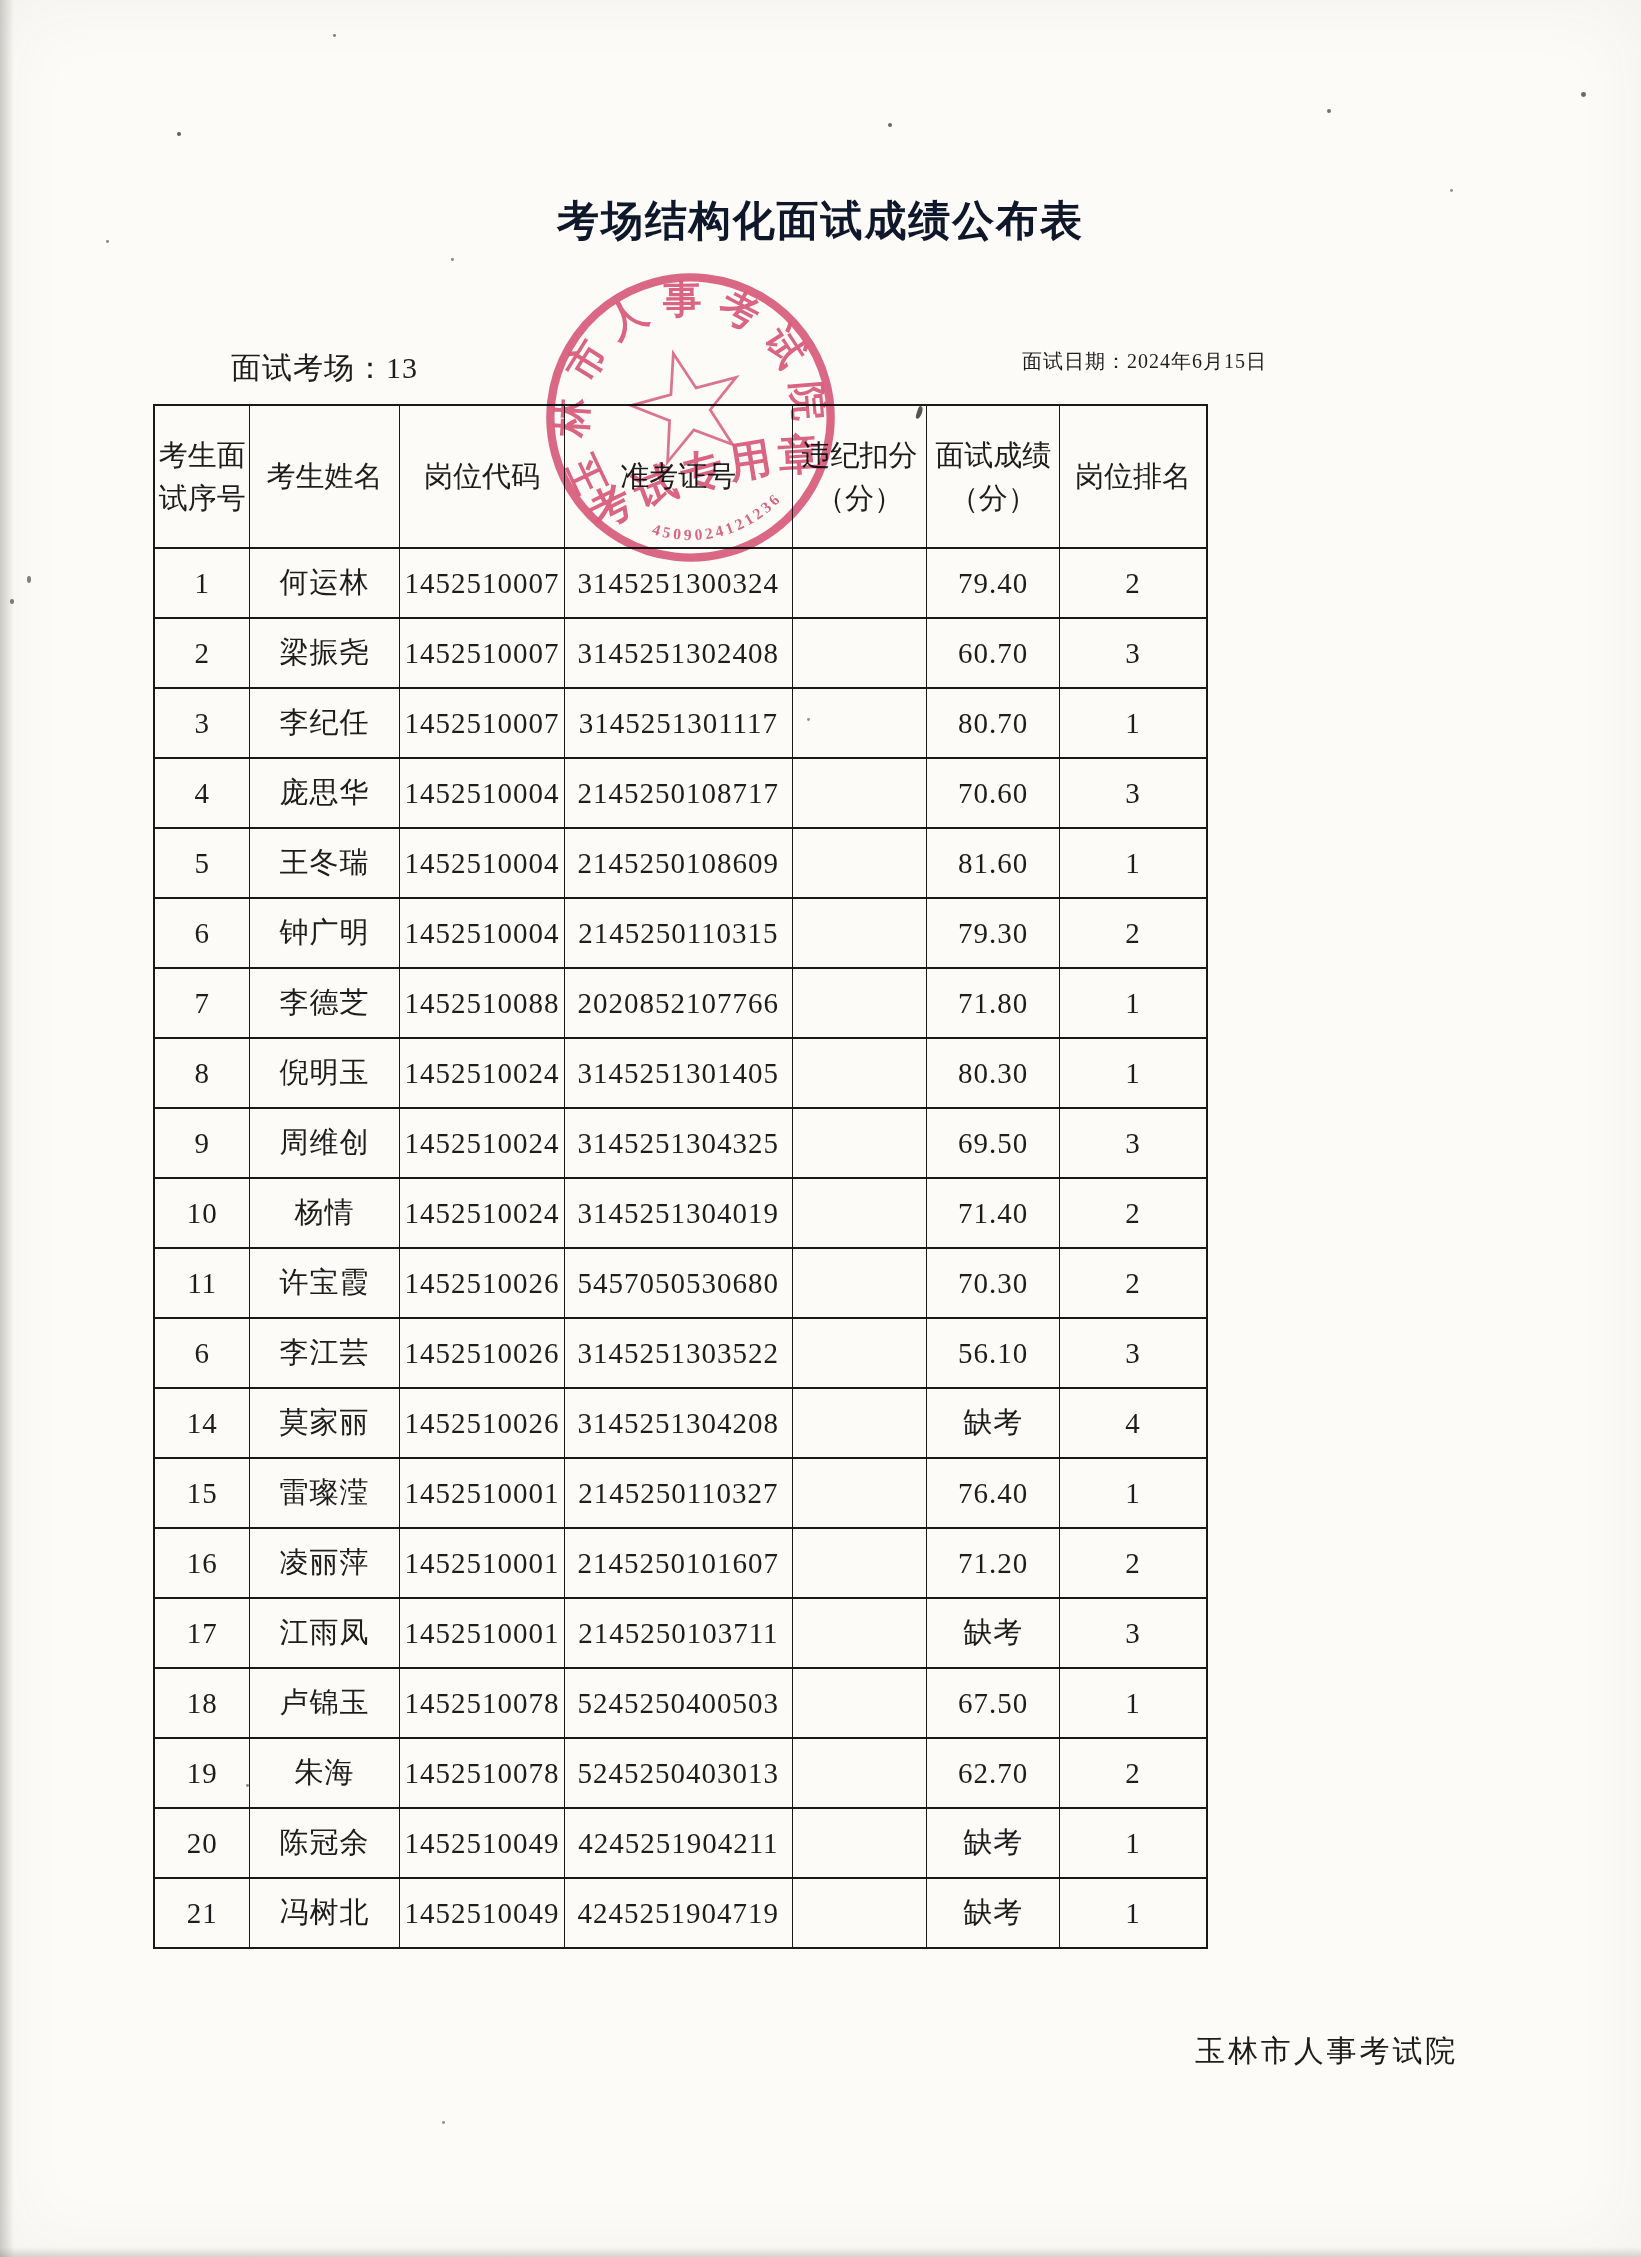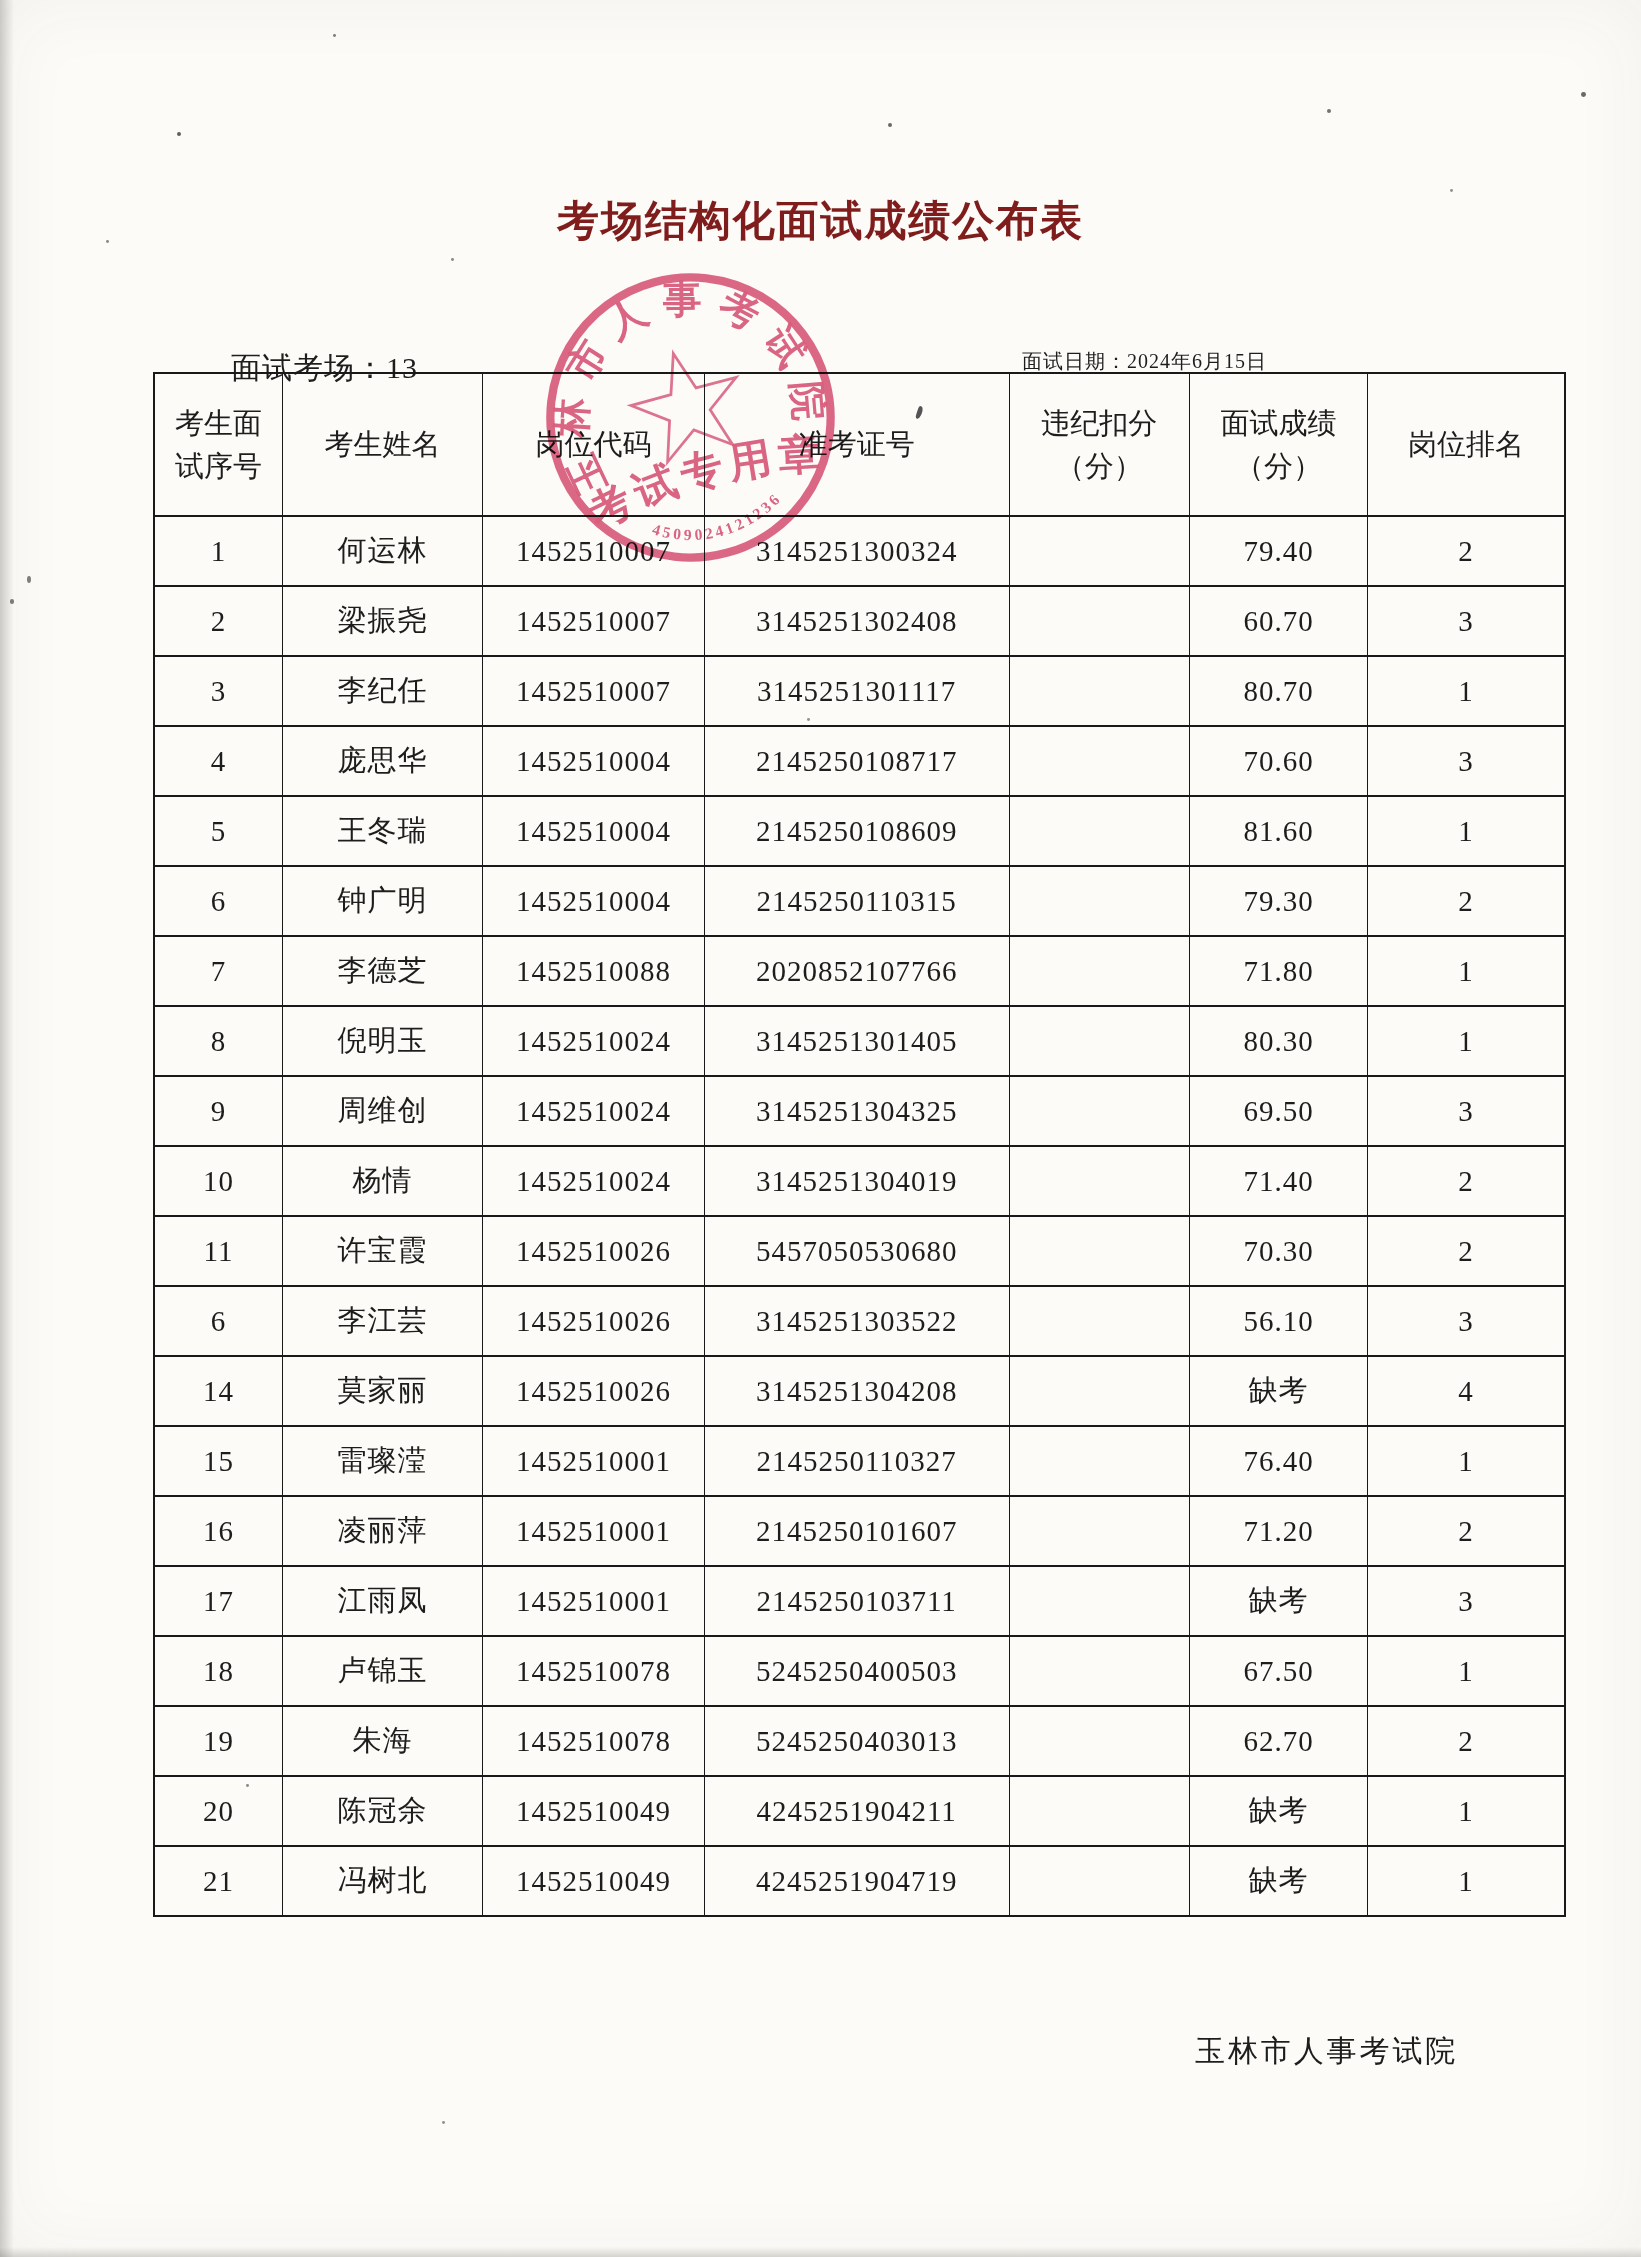--- a/index.html
+++ b/index.html
@@ -11,26 +11,26 @@
     font-family:"Liberation Serif", serif;
     color:#1d1d1d;
   }
   .edge-left{position:absolute;left:0;top:0;width:13.5px;height:100%;
     background:linear-gradient(to right, rgba(90,88,82,.28), rgba(90,88,82,0));}
   .edge-bottom{position:absolute;left:0;bottom:0;width:100%;height:9.7px;
     background:linear-gradient(to top, rgba(90,88,82,.22), rgba(90,88,82,0));}
   .title{
     position:absolute; top:193px; left:0; width:1641px; text-align:center;
     font-family:"Liberation Sans", sans-serif; font-weight:700;
-    font-size:42px; letter-spacing:1.9px; color:#7f1d1d;
+    font-size:42px; letter-spacing:1.9px; color:#0f172a;
   }
   .venue{position:absolute; left:231px; top:348px; font-size:30px; letter-spacing:1px;}
   .date{position:absolute; left:1022px; top:348px; font-size:20px; letter-spacing:1px;}
   table.score{
-    position:absolute; left:153px; top:372px; width:1413px;
+    position:absolute; left:153px; top:404px; width:1055px;
     border-collapse:collapse; table-layout:fixed;
     border:2.9px solid #191919;
   }
   table.score th, table.score td{
     border:1.9px solid #191919; text-align:center; vertical-align:middle;
     font-size:29px; padding:0; overflow:hidden;
   }
   table.score thead tr{height:143px;}
   table.score tbody tr{height:70px;}
   table.score th{

